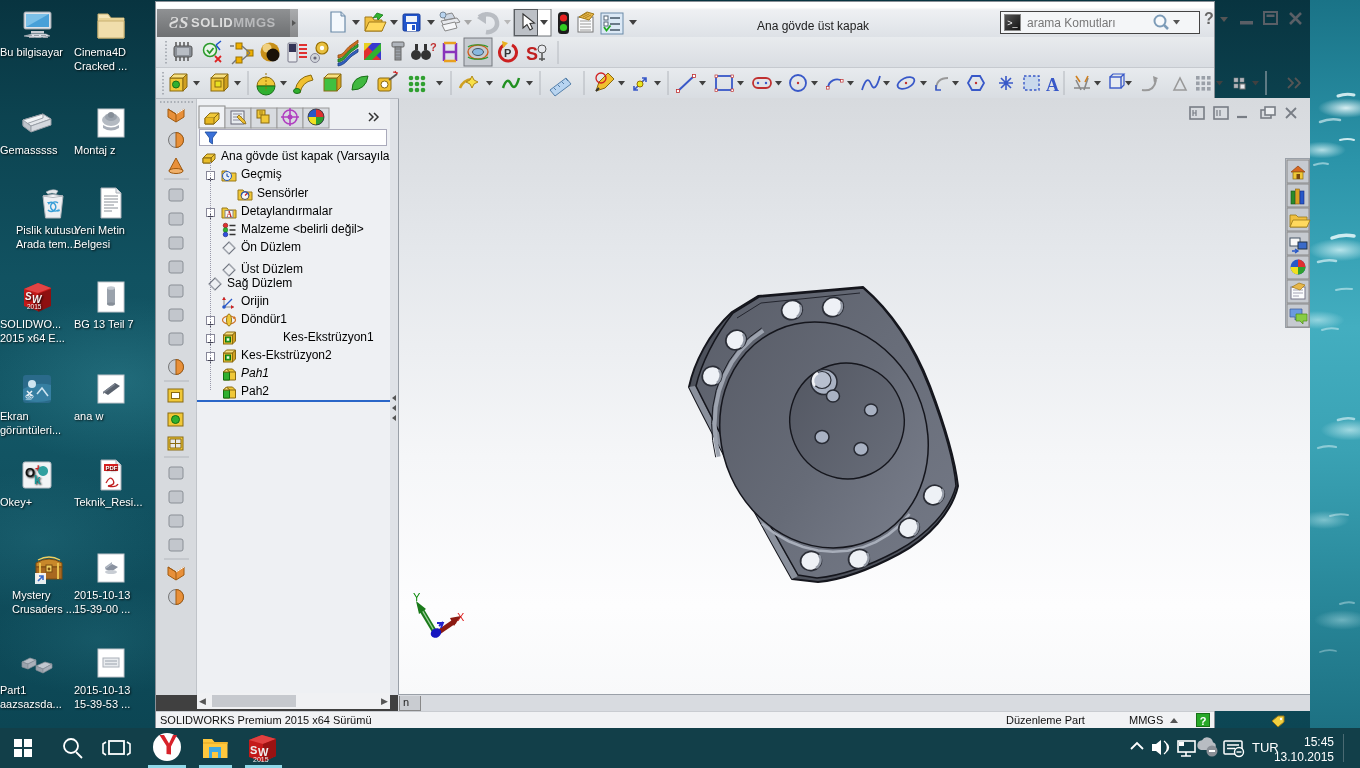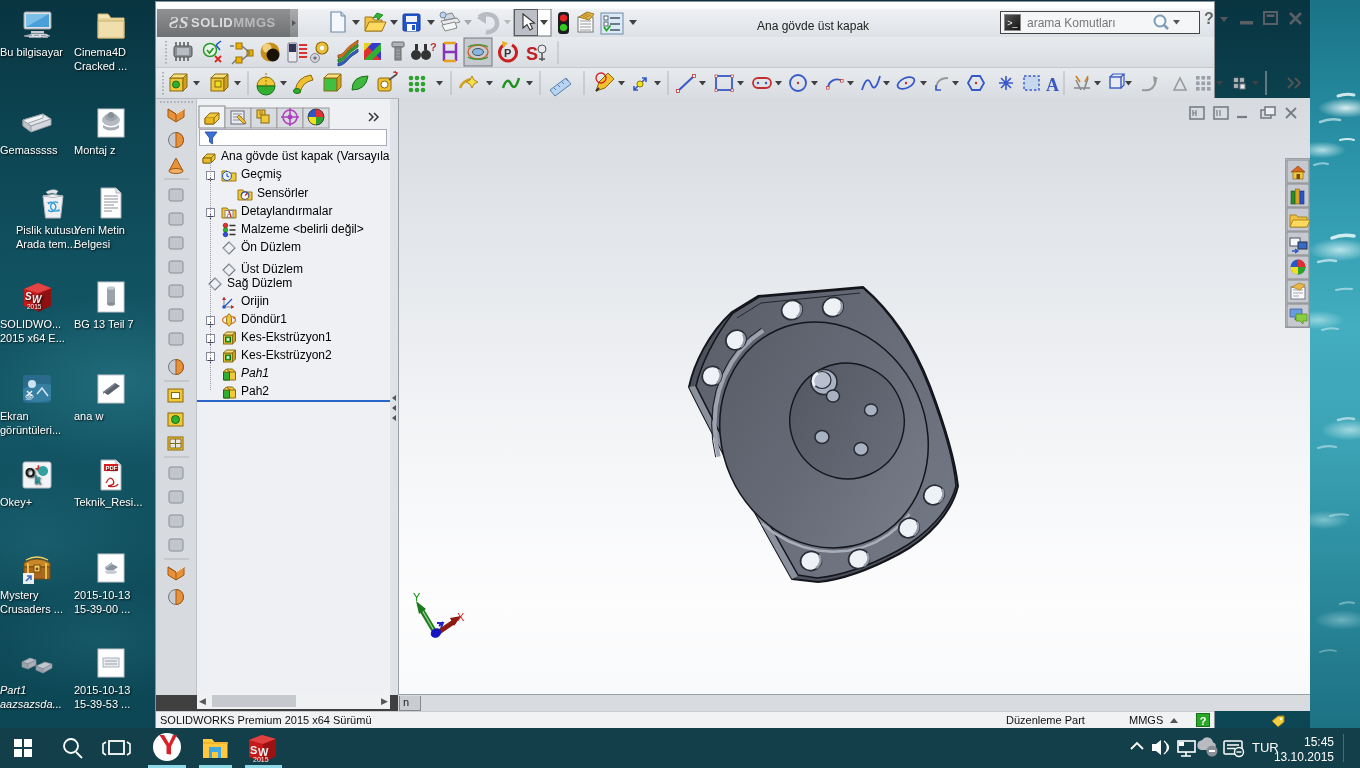--- a/index.html
+++ b/index.html
@@ -197,21 +197,21 @@
   <div class="dicon" style="left:74px;top:458px;">
         <div class="ic"><svg width="36" height="34" viewBox="0 0 36 34">
             <path d="M 8,2 l 15,0 l 5,5 l 0,25 l -20,0 z" fill="#fff" stroke="#aab0b8"></path>
             <path d="M 23,2 l 0,5 l 5,0" fill="#e8eaee" stroke="#aab0b8"></path>
             <rect x="11" y="6" width="14" height="7" fill="#d82020"></rect>
             <text x="12.5" y="12" font-size="6" font-weight="bold" fill="#fff">PDF</text>
             <path d="M 13,25 q 4,-8 7,-3 q 3,5 -5,6 q 8,2 10,-2" stroke="#c02020" stroke-width="1.3" fill="none"></path>
           </svg></div>
         <div>Teknik_Resi...</div>
       </div>
-  <div class="dicon" style="left:0px;top:551px;">
+  <div class="dicon" style="left:12px;top:551px;">
         <div class="ic"><svg width="36" height="34" viewBox="0 0 36 34">
             <path d="M 5,12 q 13,-8 26,0 l 0,4 l -26,0 z" fill="#c8882a" stroke="#7a4a10"></path>
             <rect x="5" y="16" width="26" height="12" fill="#a86820" stroke="#7a4a10"></rect>
             <path d="M 9,12 v 16 M 27,12 v 16" stroke="#e8c050" stroke-width="2"></path>
             <rect x="15" y="14" width="6" height="7" fill="#f0d060" stroke="#7a4a10"></rect>
             <circle cx="18" cy="18" r="1.4" fill="#7a4a10"></circle>
             <path d="M 7,9 q 11,-6 22,0" stroke="#f0d060" stroke-width="1.4" fill="none"></path>
             <rect x="4" y="22" width="11" height="11" fill="#fff" opacity="0.9"></rect>
             <path d="M 7,30 l 5,-5 m 0,4 l 0,-4 l -4,0" stroke="#3a6ac8" stroke-width="1.6" fill="none"></path>
           </svg></div>
@@ -219,21 +219,21 @@
       </div>
   <div class="dicon" style="left:74px;top:551px;">
         <div class="ic"><svg width="36" height="34" viewBox="0 0 36 34">
             <rect x="5" y="3" width="26" height="28" fill="#fff" stroke="#c2c6cc"></rect>
             <path d="M 12,18 l 7,-5 l 6,3 l -7,5 z" fill="#8a92a0"></path>
             <path d="M 12,18 l 7,-5 l 0,-2 l -7,5 z" fill="#aab2be"></path>
             <ellipse cx="18" cy="21" rx="6" ry="2" fill="#c8cdd4"></ellipse>
           </svg></div>
         <div>2015-10-13<br>15-39-00 ...</div>
       </div>
-  <div class="dicon" style="left:0px;top:646px;font-style:italic;">
+  <div class="dicon" style="left:0px;top:646px;">
         <div class="ic"><svg width="36" height="34" viewBox="0 0 36 34">
             <path d="M 3,16 l 8,-4 l 6,2 l -8,4 z" fill="#b8bec6" stroke="#888f98" stroke-width="0.7"></path>
             <path d="M 3,16 l 0,5 l 6,2 l 0,-5 z" fill="#9aa2ac" stroke="#888f98" stroke-width="0.7"></path>
             <path d="M 9,23 l 8,-4 l 0,-5 l -8,4 z" fill="#aab0ba" stroke="#888f98" stroke-width="0.7"></path>
             <path d="M 17,20 l 9,-4 l 7,2 l -9,5 z" fill="#c2c8d0" stroke="#888f98" stroke-width="0.7"></path>
             <path d="M 17,20 l 0,4 l 7,3 l 0,-4 z" fill="#9aa2ac" stroke="#888f98" stroke-width="0.7"></path>
             <path d="M 24,27 l 9,-5 l 0,-4 l -9,5 z" fill="#aab0ba" stroke="#888f98" stroke-width="0.7"></path>
           </svg></div>
         <div>Part1<br>aazsazsda...</div>
       </div>
@@ -656,21 +656,21 @@
             </svg><span style="vertical-align:2px;">Döndür1</span></div>
         <div style="position:absolute;left:7px;top:186px;width:9px;height:9px;background:#fff;border:1px solid #889;"><svg width="7" height="7" viewBox="0 0 7 7">
               <path d="M 1,3.5 h 5 M 3.5,1 v 5" stroke="#445" stroke-width="1"></path>
             </svg></div>
         <div class="ti" style="top:182px;left:22px;"><svg class="tic" viewBox="0 0 16 16">
               <rect x="2.5" y="5" width="9" height="9" fill="#f0c838" stroke="#8a6a10"></rect>
               <path d="M 2.5,5 l 3,-3 l 9,0 l -3,3 z" fill="#f8e080" stroke="#8a6a10"></path>
               <path d="M 11.5,5 l 3,-3 l 0,9 l -3,3 z" fill="#d0a020" stroke="#8a6a10"></path>
               <rect x="4.5" y="7" width="5" height="5" fill="#30b030" stroke="#107010"></rect>
               <rect x="5.8" y="8.3" width="2.4" height="2.4" fill="#f0f4e0"></rect>
-            </svg><span style="vertical-align:2px;">Kes-Ekstrüzyon1</span></div>
+            </svg><span style="vertical-align:2px;margin-left:42px;">Kes-Ekstrüzyon1</span></div>
         <div style="position:absolute;left:7px;top:204px;width:9px;height:9px;background:#fff;border:1px solid #889;"><svg width="7" height="7" viewBox="0 0 7 7">
               <path d="M 1,3.5 h 5 M 3.5,1 v 5" stroke="#445" stroke-width="1"></path>
             </svg></div>
         <div class="ti" style="top:200px;left:22px;"><svg class="tic" viewBox="0 0 16 16">
               <rect x="2.5" y="5" width="9" height="9" fill="#f0c838" stroke="#8a6a10"></rect>
               <path d="M 2.5,5 l 3,-3 l 9,0 l -3,3 z" fill="#f8e080" stroke="#8a6a10"></path>
               <path d="M 11.5,5 l 3,-3 l 0,9 l -3,3 z" fill="#d0a020" stroke="#8a6a10"></path>
               <rect x="4.5" y="7" width="5" height="5" fill="#30b030" stroke="#107010"></rect>
               <rect x="5.8" y="8.3" width="2.4" height="2.4" fill="#f0f4e0"></rect>
             </svg><span style="vertical-align:2px;">Kes-Ekstrüzyon2</span></div>

